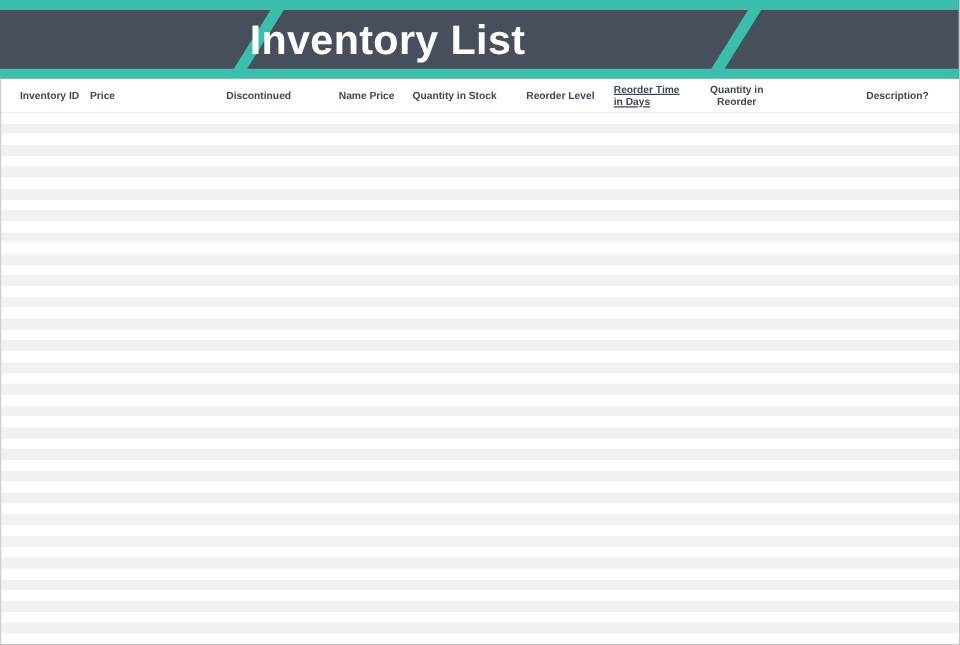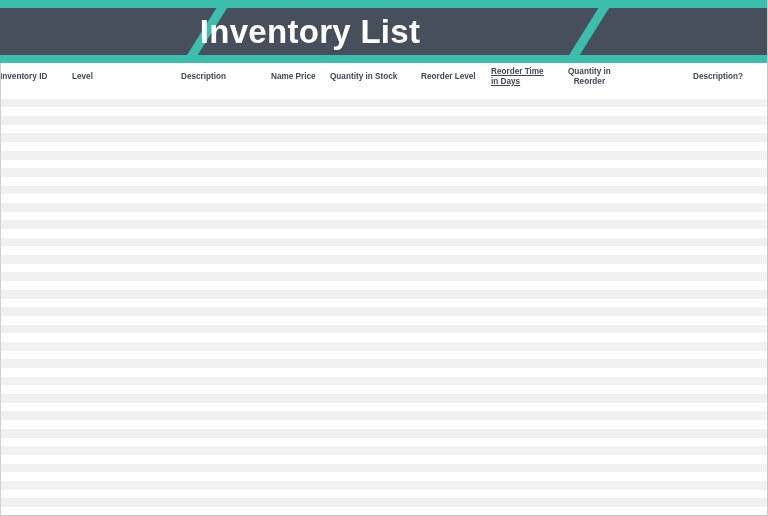--- a/index.html
+++ b/index.html
@@ -138,23 +138,23 @@
 
   <div class="banner">
     <div class="banner-rule-top"></div>
     <div class="banner-stripe left"></div>
     <div class="banner-stripe right"></div>
     <div class="banner-title">Inventory List</div>
     <div class="banner-rule-bottom"></div>
   </div>
 
   <div class="table-head">
-      <div class="th" style="left: 0px; width: 70px;">Inventory ID</div>
-      <div class="th" style="left: 72px; width: 105px;">Level</div>
-      <div class="th" style="left: 181px; width: 88px;">Description</div>
+      <div class="th" style="left: 16px; width: 70px;">Inventory ID</div>
+      <div class="th" style="left: 72px; width: 105px;">Price</div>
+      <div class="th" style="left: 181px; width: 88px;">Discontinued</div>
       <div class="th" style="left: 271px; width: 56px;">Name Price</div>
       <div class="th" style="left: 330px; width: 88px;">Quantity in Stock</div>
       <div class="th" style="left: 421px; width: 66px;">Reorder Level</div>
       <div class="th two-line" style="left: 491px; width: 98px; text-decoration: underline;">Reorder Time
 in Days</div>
       <div class="th two-line" style="left: 568px; width: 96px; text-align: center;">Quantity in
 Reorder</div>
       <div class="th" style="left: 693px; width: 75px;">Description?</div>
     </div>
 

